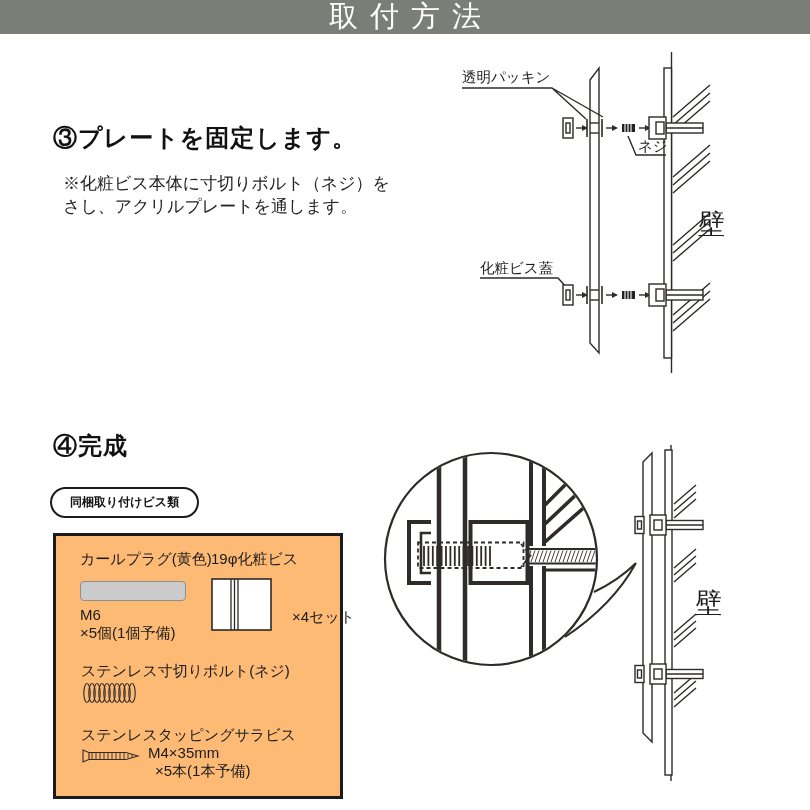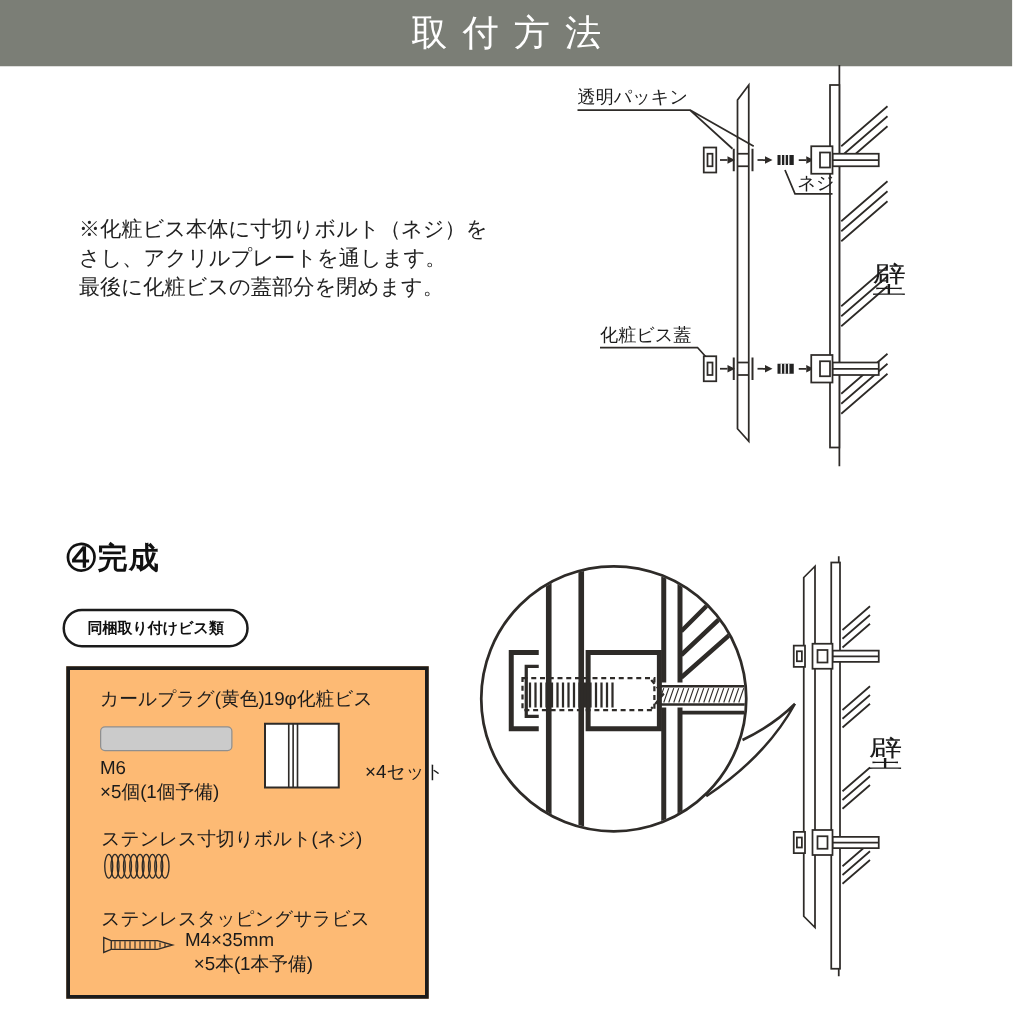--- a/index.html
+++ b/index.html
@@ -8,21 +8,21 @@
     background:#ffffff;
     color:#1b1b1b;
   }
   .page{
     position:relative;
     width:810px;height:810px;
     background:#ffffff;
     overflow:hidden;
   }
   .header{
-    position:absolute;left:0;top:0;width:810px;height:53px;
+    position:absolute;left:0;top:0;width:810px;height:34px;
     background:#7b7e76;
     display:flex;align-items:center;justify-content:center;
   }
   .header .title{
     color:#ffffff;font-size:29px;letter-spacing:12px;
     padding-left:12px; 
   }
   .step-title{
     position:absolute;font-size:24px;font-weight:bold;color:#111;
     letter-spacing:1px;white-space:nowrap;
@@ -56,24 +56,24 @@
 </style>
 </head>
 <body>
 
 <div class="page">
 
   <div class="header">
     <div class="title">取付方法</div>
   </div>
 
+  <div class="step-title step3-title">③プレートを固定します。</div>
   <div class="note">
     <div>※化粧ビス本体に寸切りボルト（ネジ）を</div>
     <div>さし、アクリルプレートを通します。</div>
-    <div>最後に化粧ビスの蓋部分を閉めます。</div>
   </div>
 
   <svg class="diag" style="left:440px;top:45px;width:370px;height:340px" viewBox="0 0 370 340">
     <g stroke="#2e2b28" fill="none" stroke-width="1.4">
 
       <line x1="231.5" y1="7" x2="231.5" y2="328"></line>
       <rect x="224" y="23" width="7.5" height="290" fill="#ffffff"></rect>
 
       <g>
         <path d="M233,88 L270,56 M233,80 L270,48 M233,72 L270,40"></path>

